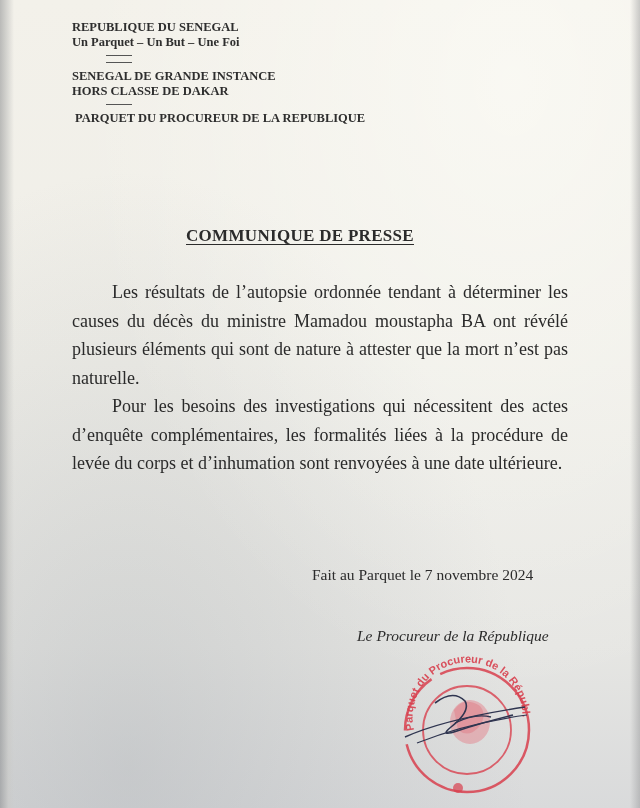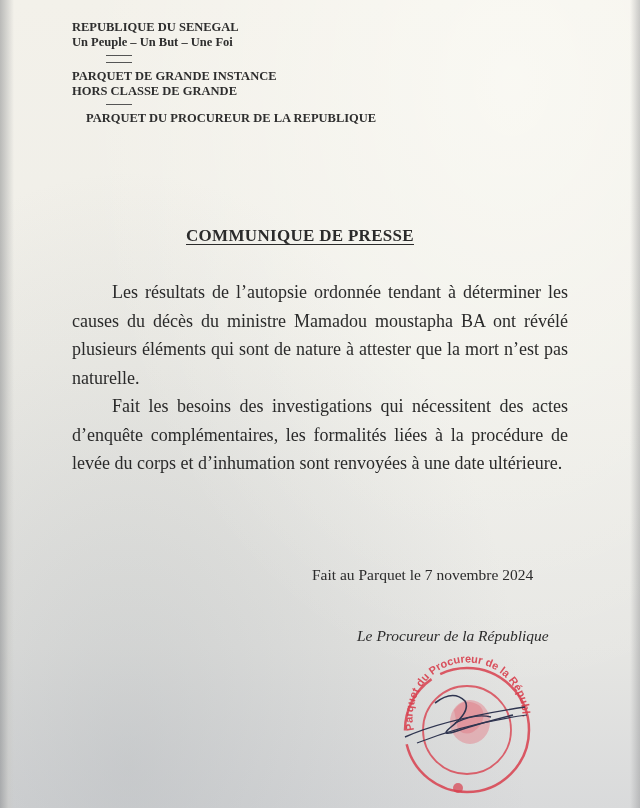--- a/index.html
+++ b/index.html
@@ -27,21 +27,21 @@
     opacity: 0.45;
   }
   .header {
     position: absolute; left: 72px; top: 20px;
     font-weight: bold; font-size: 12.5px; line-height: 15px; color: #2e2e2e;
   }
   .header .line { white-space: nowrap; }
   .header .sep {
     width: 26px; height: 1px; background: #555; margin: 5px 0 6px 34px;
   }
-  .header .parquet { margin-left: 14px; }
+  .header .parquet { margin-left: 3px; }
   .title {
     position: absolute; left: 0; width: 564px; top: 226px; text-align: center;
     font-weight: bold; font-size: 17px; letter-spacing: 0.3px;
   }
   .title span { text-decoration: underline; text-underline-offset: 3px; margin-left: 36px; }
   .body-text {
     position: absolute; left: 72px; top: 278px; width: 496px;
     font-size: 18px; line-height: 28.5px; text-align: justify; color: #2a2a2a;
   }
   .body-text p { margin: 0 0 0 0; text-indent: 40px; text-align-last: left; }
@@ -60,36 +60,36 @@
 </style>
 </head>
 <body>
 
 <div class="page">
   <div class="edge-left"></div>
   <div class="edge-right"></div>
 
   <div class="header">
     <div class="line">REPUBLIQUE DU SENEGAL</div>
-    <div class="line">Un Peuple – Un But – Une Foi</div>
+    <div class="line">Un Parquet – Un But – Une Foi</div>
     <div class="sep"></div>
     <div class="sep"></div>
-    <div class="line">PARQUET DE GRANDE INSTANCE</div>
-    <div class="line">HORS CLASSE DE GRANDE</div>
+    <div class="line">SENEGAL DE GRANDE INSTANCE</div>
+    <div class="line">HORS CLASSE DE DAKAR</div>
     <div class="sep"></div>
     <div class="line parquet">PARQUET DU PROCUREUR DE LA REPUBLIQUE</div>
   </div>
 
   <div class="title">
     <span>COMMUNIQUE DE PRESSE</span>
   </div>
 
   <div class="body-text">
     <p>Les résultats de l’autopsie ordonnée tendant à déterminer les causes du décès du ministre Mamadou moustapha BA ont révélé plusieurs éléments qui sont de nature à attester que la mort n’est pas naturelle.</p>
-    <p>Fait les besoins des investigations qui nécessitent des actes d’enquête complémentaires, les formalités liées à la procédure de levée du corps et d’inhumation sont renvoyées à une date ultérieure.</p>
+    <p>Pour les besoins des investigations qui nécessitent des actes d’enquête complémentaires, les formalités liées à la procédure de levée du corps et d’inhumation sont renvoyées à une date ultérieure.</p>
   </div>
 
   <div class="sign-date">Fait au Parquet le 7 novembre 2024</div>
   <div class="sign-title">Le Procureur de la République</div>
 
   <svg class="stamp" viewBox="0 0 150 150">
     <defs>
       <path id="stampArc" d="M 22 80 A 55 55 0 1 1 128 84"></path>
     </defs>
     <circle cx="75" cy="80" r="62" fill="none" stroke="#d8404e" stroke-width="2.5" stroke-dasharray="180 14 60 10" opacity="0.85"></circle>

